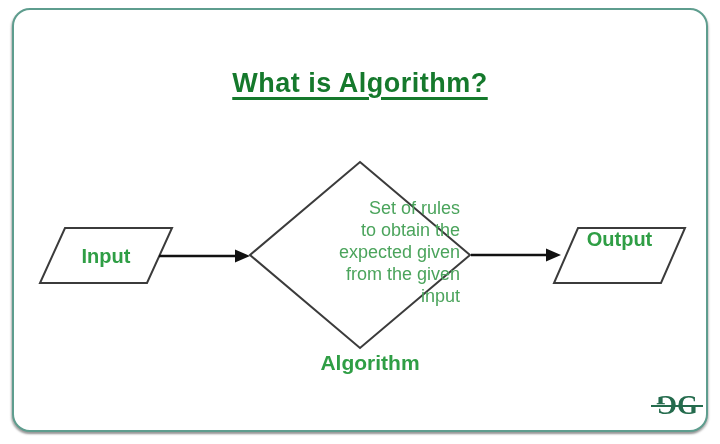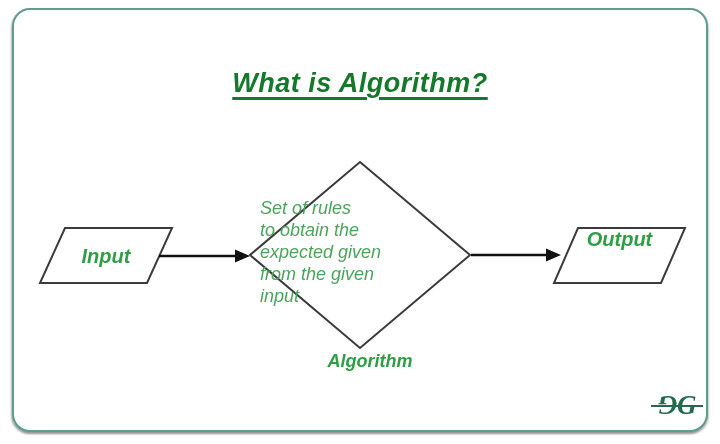--- a/index.html
+++ b/index.html
@@ -7,21 +7,20 @@
     padding: 0;
     background: #ffffff;
     font-family: "Liberation Sans", sans-serif;
   }
   .stage {
     position: relative;
     width: 720px;
     height: 444px;
     background: #ffffff;
     overflow: hidden;
-    font-style: italic;
   }
   .card {
     position: absolute;
     left: 12px;
     top: 8px;
     width: 692px;
     height: 420px;
     border: 2px solid #5e9d8e;
     border-radius: 18px;
     background: #ffffff;
@@ -56,33 +55,33 @@
     color: #2f9e45;
     line-height: 24px;
   }
   .label-input  { left: 40px;  top: 244px; width: 132px; }
   .label-output { left: 554px; top: 227px; width: 131px; }
   .diamond-text {
     position: absolute;
     left: 260px;
     top: 197px;
     width: 200px;
-    text-align: left;
+    text-align: right;
     font-size: 18px;
     line-height: 22px;
     color: #4ba45c;
   }
   .diamond-text span { display: block; }
   .label-process {
     position: absolute;
     left: 260px;
     top: 351px;
     width: 220px;
     text-align: center;
-    font-size: 18px;
+    font-size: 21px;
     font-weight: bold;
     color: #2f9e45;
   }
   .logo {
     position: absolute;
     left: 650px;
     top: 390px;
     width: 54px;
     font-family: "Liberation Serif", serif;
     font-size: 27px;

